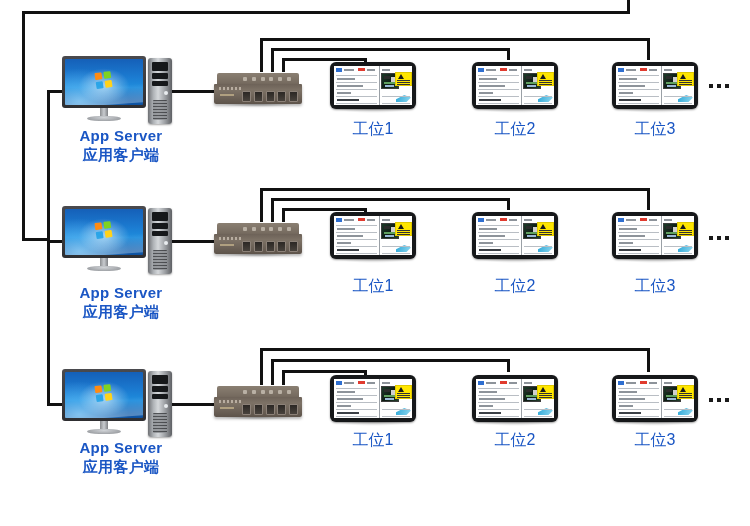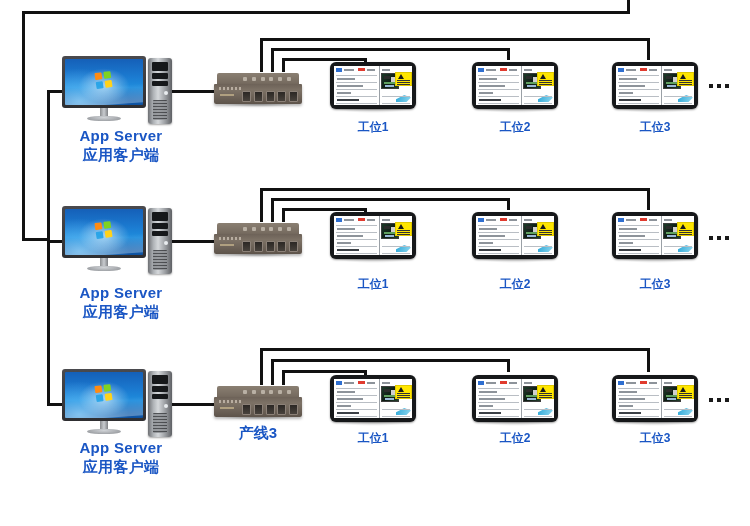--- a/index.html
+++ b/index.html
@@ -159,21 +159,21 @@
     position:absolute;left:5px;top:46px;width:76px;height:5px;
     background:radial-gradient(ellipse at 50% 0%,rgba(0,0,0,.22),rgba(0,0,0,0) 72%);
   }
 
   
   .lbl{position:absolute;color:#1a56c4;text-align:center;white-space:nowrap;}
   .lbl.server{
     font-weight:bold;font-size:15px;line-height:19px;letter-spacing:.3px;
   }
   .lbl.line{font-weight:bold;font-size:15px;}
-  .lbl.station{font-weight:bold;font-size:12px;}
+  .lbl.station{font-weight:normal;font-size:16px;}
 
   
   .dots{position:absolute;display:flex;gap:4px;align-items:center;}
   .dots i{display:block;width:4px;height:4px;background:#1a1a1a;}
 </style>
 </head>
 <body>
 
 <div id="canvas">
 
@@ -628,21 +628,20 @@
       <span class="ports">
         <i></i>
           <i></i>
           <i></i>
           <i></i>
           <i></i>
       </span>
     </div>
     <div class="shadow"></div>
   </div>
-  <div class="lbl line" style="left:214px;top:424px;width:88px;">产线3</div>
 
   <div class="tab" style="left:330px;top:375px;">
     <div class="shell">
       <div class="scr">
         <div class="doc-l">
           <span class="bluemark" style="left:2px;top:2px;width:6px;height:4px;"></span>
           <span class="rowtxt" style="left:10px;top:3px;width:10px;"></span>
           <span class="redmark" style="left:24px;top:2px;width:7px;height:3px;"></span>
           <span class="rowtxt" style="left:33px;top:3px;width:8px;"></span>
           <span class="row" style="top:9px;"></span>

